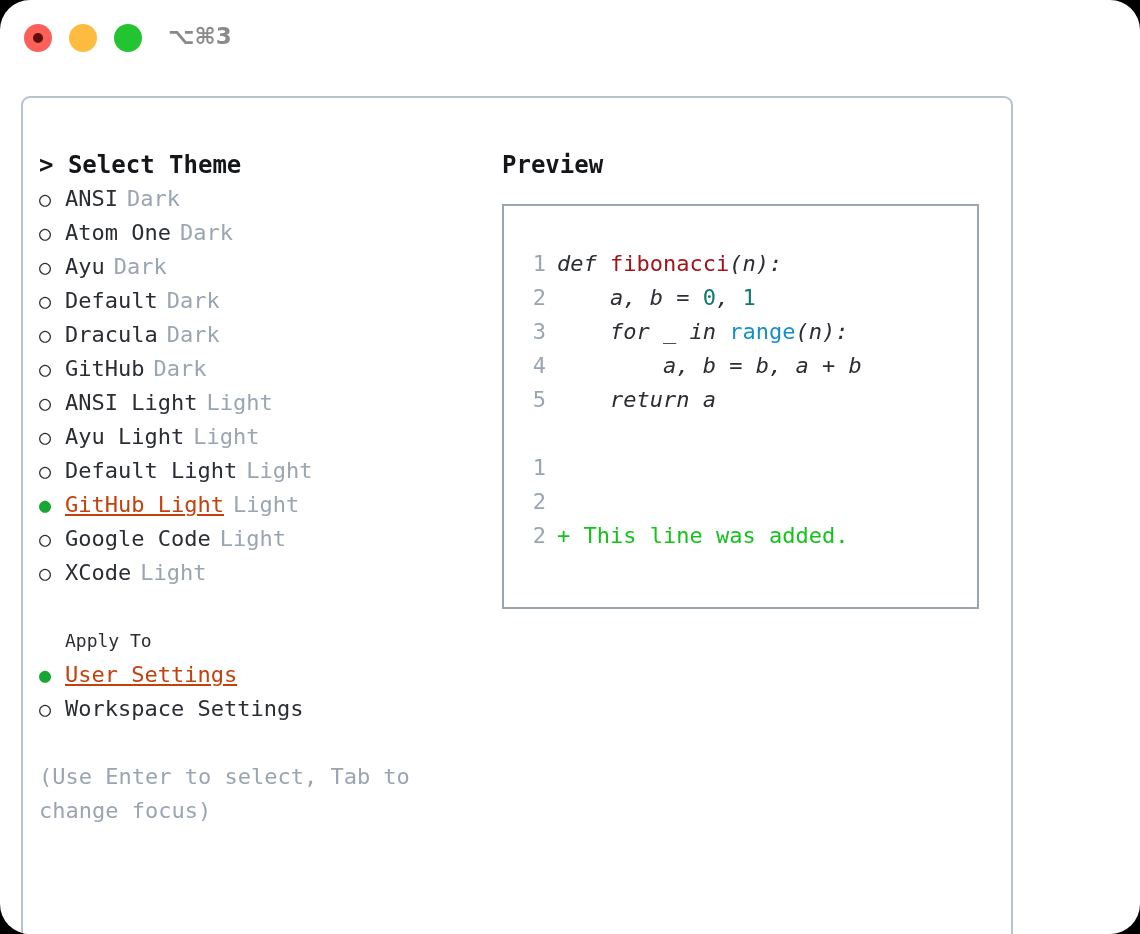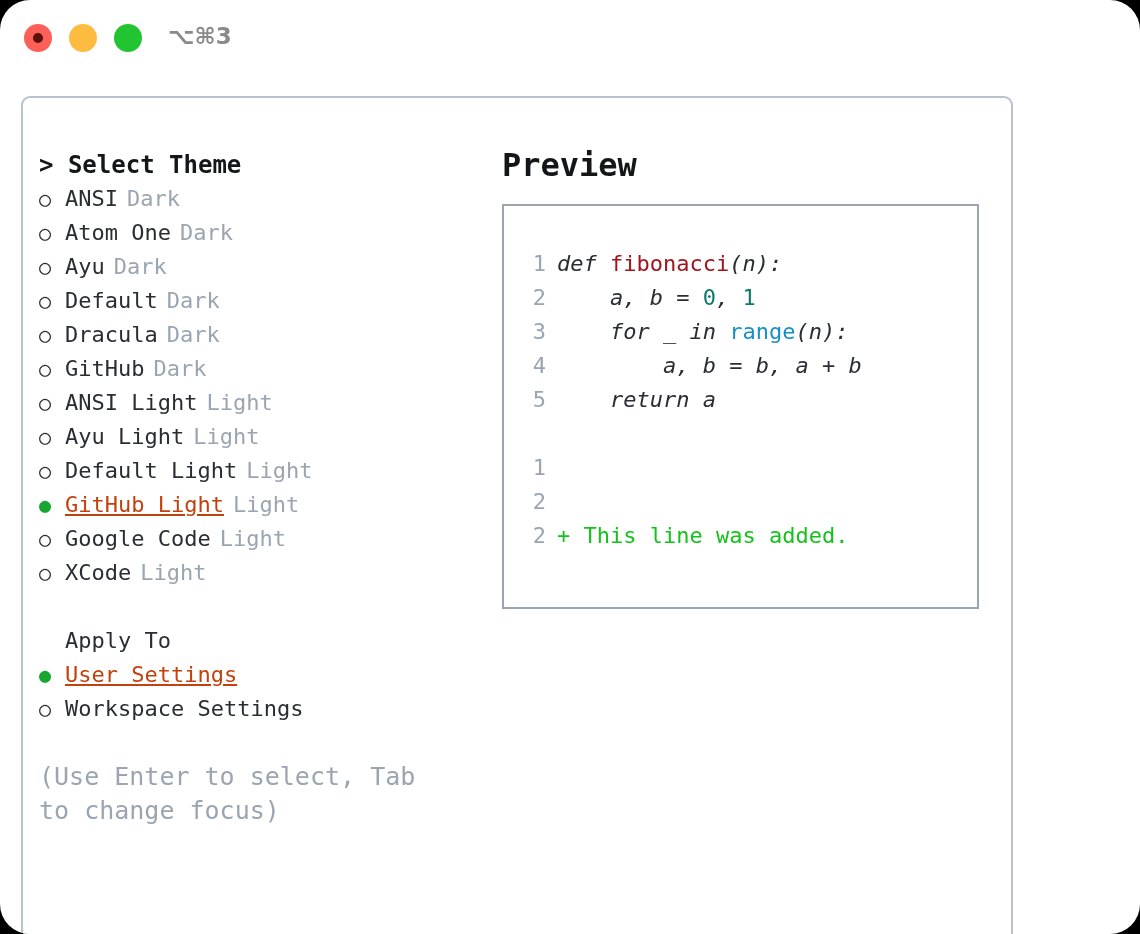--- a/index.html
+++ b/index.html
@@ -115,45 +115,45 @@
     line-height: 34px;
   }
   .bullet.sel { color: #18a633; }
   .opt-name  { color: #2a2d33; }
   .opt-row.sel .opt-name { color: #c2410c; text-decoration: underline; }
   .opt-tag   { color: #9aa5b1; padding-left: 9px; }
 
   .spacer-sm { height: 34px; }
 
   .apply-title {
-    font-size: 22px;
+    font-size: 18px;
     color: #2a2d33;
     line-height: 34px;
     padding-left: 26px;
     white-space: pre;
   }
 
   .hint {
     margin-top: 34px;
-    font-size: 25px;
+    font-size: 22px;
     line-height: 34px;
     color: #9aa5b1;
     width: 400px;
     white-space: pre-wrap;
   }
 
   
   .right-col {
     position: absolute;
     left: 479px;
     top: 50px;
     width: 490px;
   }
   .preview-title {
-    font-size: 32px;
+    font-size: 24px;
     font-weight: bold;
     color: #14161a;
     line-height: 34px;
     white-space: pre;
   }
   .preview-box {
     margin-top: 22px;
     width: 477px;
     height: 405px;
     border: 2px solid #9aa5b1;

